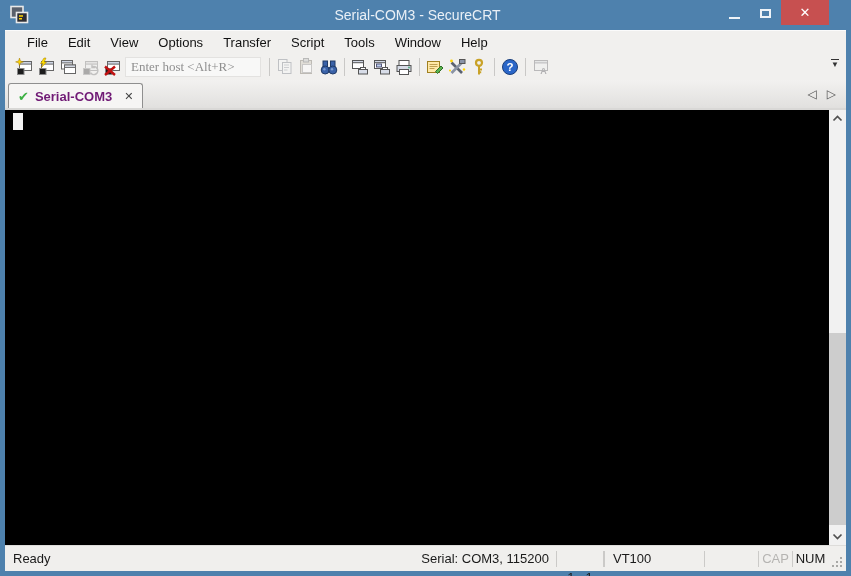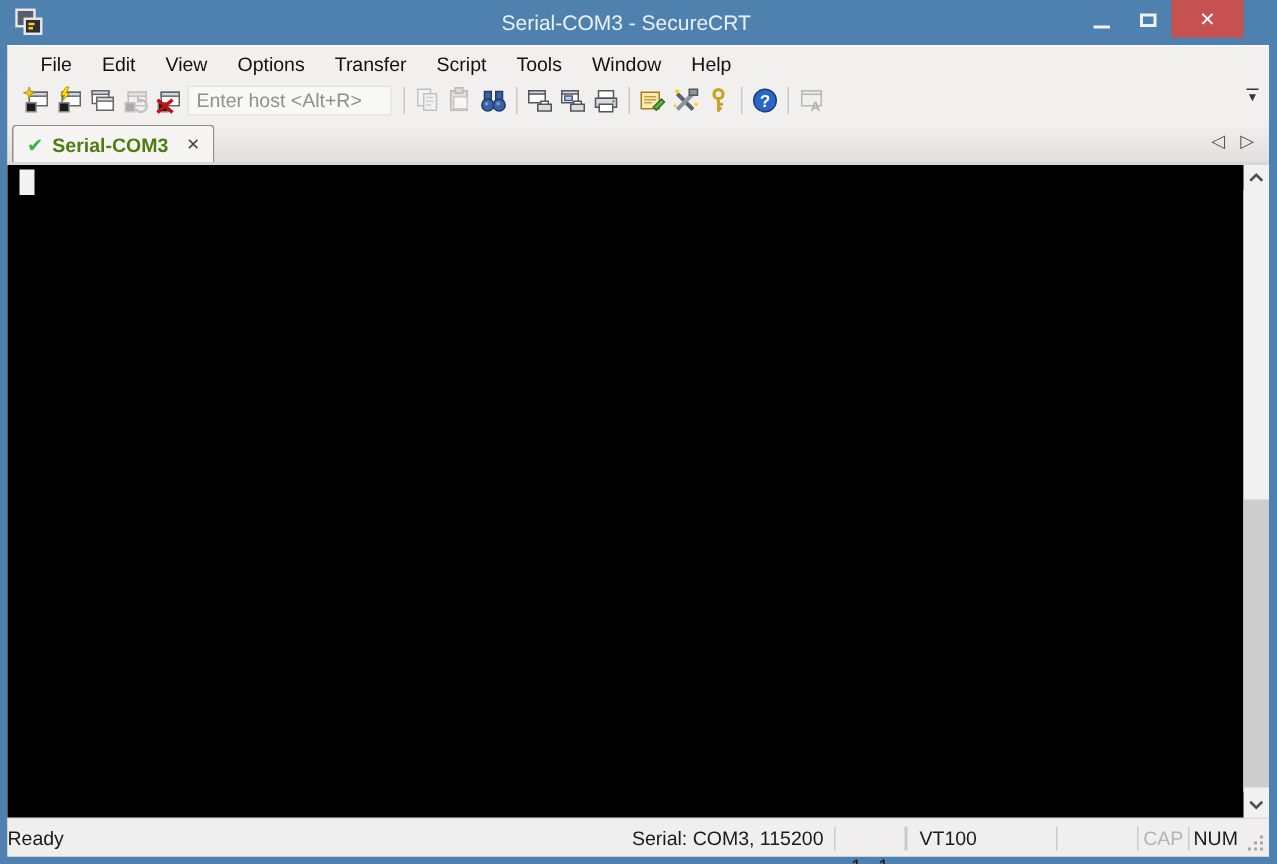--- a/index.html
+++ b/index.html
@@ -24,52 +24,52 @@
 
   .menubar { height:23px; display:flex; align-items:center; padding-left:12px;
              font-size:13px; color:#111; background:#f1f0ee; border-top:1px solid #fbfbfb; }
   .menu-item { padding:2px 10px; cursor:default; }
 
   .toolbar { height:27px; display:flex; align-items:center; padding-left:8px; background:#f1f0ee; position:relative; }
   .tbtn { width:22px; height:22px; display:flex; align-items:center; justify-content:center; border:1px solid transparent; }
   .tbtn.disabled { opacity:.45; filter:grayscale(70%); }
   .host-input { width:136px; height:20px; margin:0 4px 0 2px; border:1px solid #e3e2e0;
                 background:#f8f8f7; font-size:13px; color:#4d7c0f; padding:0 5px;
-                font-family:Liberation Sans, sans-serif; }
+                font-family:Liberation Serif, serif; }
   .host-input::placeholder { color:#8f8f8f; }
   .tsep { width:1px; height:18px; background:#c9c8c6; margin:0 4px; }
   .tb-overflow { position:absolute; right:4px; top:6px; width:14px; text-align:center;
                  font-size:8px; color:#333; line-height:7px; }
   .tb-overflow .bar { display:block; width:8px; height:1px; background:#333; margin:0 auto 1px auto; }
 
   
   .tabbar { height:28px; background:linear-gradient(#f2f1f0,#e1e0de); position:relative; }
   .tab { position:absolute; left:3px; top:3px; bottom:0; min-width:124px;
          background:#f6f5f4; border:1px solid #8f8f8f; border-bottom:none;
          border-radius:3px 3px 0 0; display:flex; align-items:center; padding:0 9px; gap:6px; }
   .tab-check { color:#3cb043; font-size:13px; line-height:1; }
-  .tab-label { font-size:13px; font-weight:bold; color:#4d7c0f; }
+  .tab-label { font-size:13px; font-weight:bold; color:#701a75; }
   .tab-close { font-size:11px; color:#444; margin-left:6px; cursor:default; }
   .tab-nav { position:absolute; right:10px; top:0; bottom:0; display:flex; align-items:center; gap:10px;
              font-size:12px; color:#555; }
 
   
   .client { flex:1; display:flex; border-top:2px solid #d9d8d6; }
   .terminal { flex:1; background:#000; position:relative; }
   .cursor { position:absolute; left:8px; top:3px; width:10px; height:17px; background:#f2f2f2; }
   .scrollbar { width:17px; background:#f1f1f1; display:flex; flex-direction:column; }
   .sb-btn { height:17px; display:flex; align-items:center; justify-content:center; background:#f1f1f1; }
   .sb-track { flex:1; position:relative; background:#f1f1f1; }
   .sb-thumb { position:absolute; left:0; right:0; top:206px; height:192px; background:#cdcdcd; }
 
   
   .statusbar { height:26px; background:#f0efed; border-top:1px solid #dddcda;
                display:flex; align-items:center; font-size:13px; color:#1a1a1a; }
   .st-sep { width:1px; height:16px; background:#cbcac8; }
-  .st-ready { flex:1; }
+  .st-ready { flex:1; padding-left:8px; }
   .st-serial { width:178px; text-align:right; padding-right:7px; }
   .st-pos { width:46px; text-align:center; white-space:pre;margin-top:37px; }
   .st-size { width:109px; text-align:center; }
   .st-emu { width:99px; padding-left:8px; }
   .st-spacer { width:53px; }
   .st-cap { width:33px; text-align:center; color:#b5b4b2; }
   .st-num { width:35px; text-align:center; }
   .st-grip { width:18px; height:100%; display:flex; align-items:flex-end; justify-content:flex-end; padding:0 2px 2px 0; }
 </style>
 </head>

